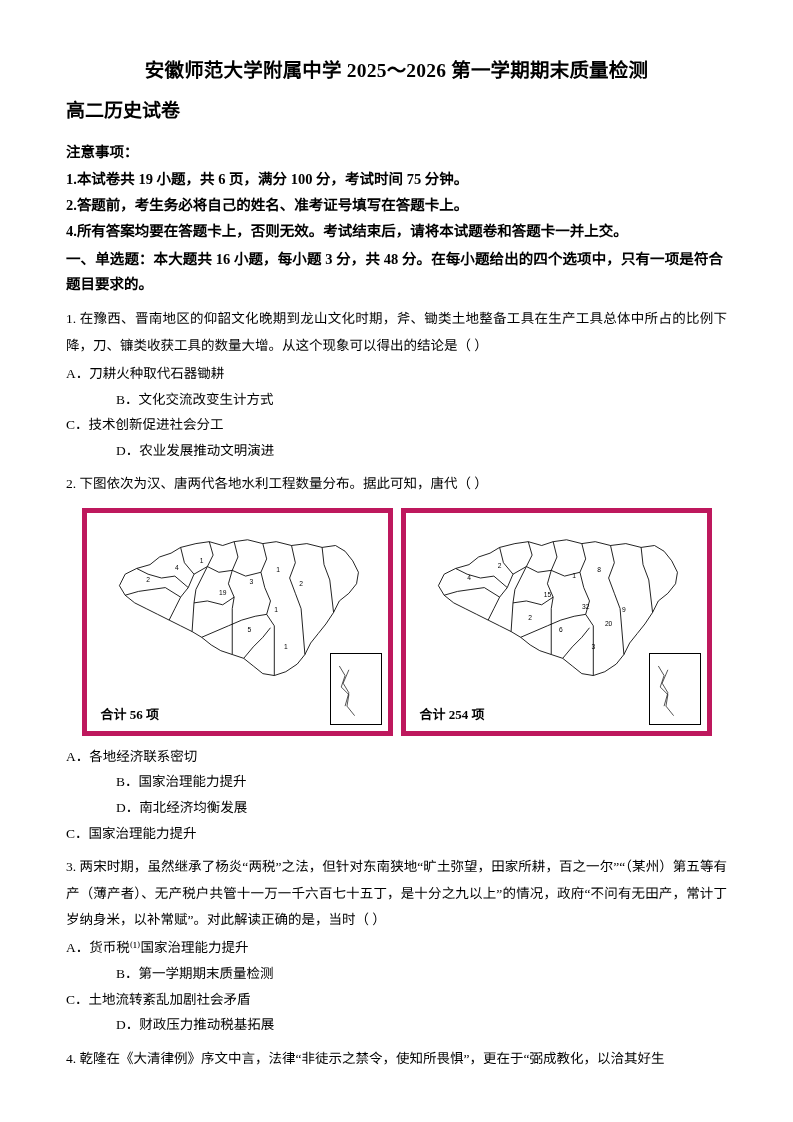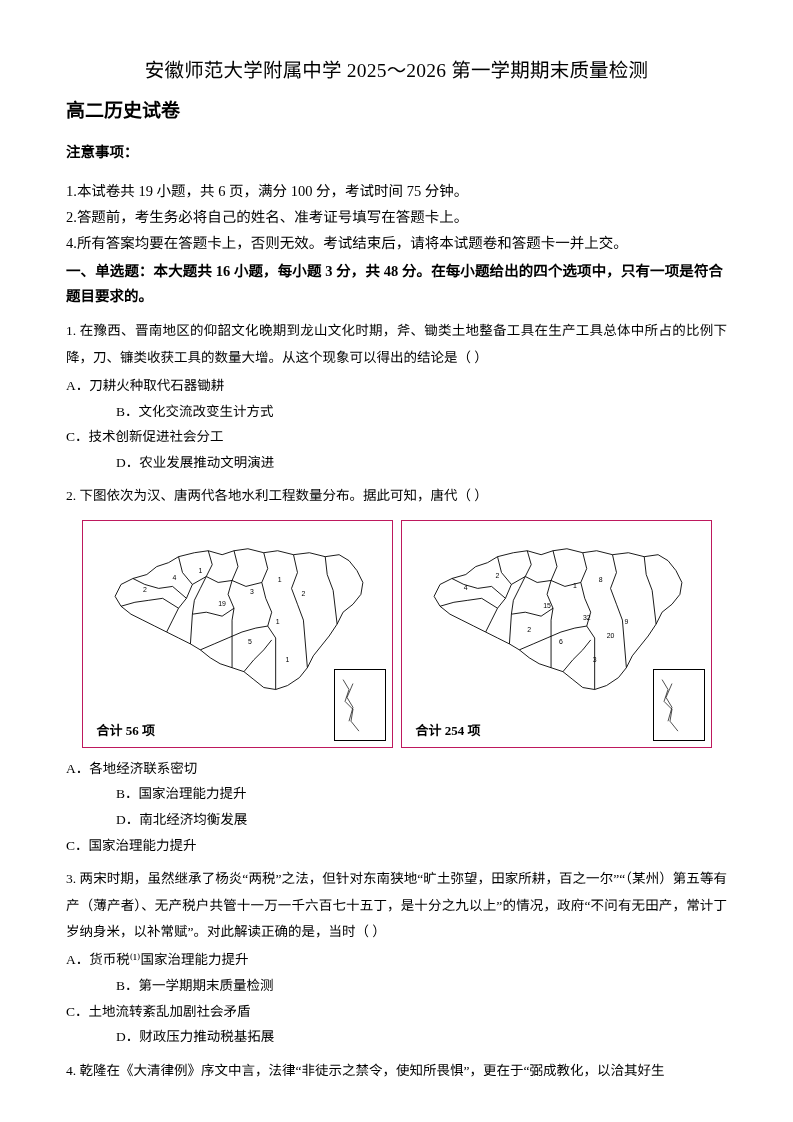--- a/index.html
+++ b/index.html
@@ -16,39 +16,39 @@
   .page {
     position: relative;
     width: 793px;
     min-height: 1122px;
     box-sizing: border-box;
     padding: 48px 66px 20px 66px;
   }
   .title-main {
     text-align: center;
     font-size: 19.5px;
-    font-weight: normal;
+    font-weight: bold;
     letter-spacing: 0.2px;
     line-height: 1.5;
     margin: 8px 0 2px 0;
   }
   .title-sub {
     text-align: left;
     font-size: 19px;
     font-weight: bold;
     margin: 10px 0 18px 0;
   }
   .notice-head {
     font-size: 14.5px;
     font-weight: bold;
-    margin: 4px 0 18px 0;
+    margin: 4px 0 6px 0;
   }
   .notice-item {
     font-size: 14.5px;
-    font-weight: normal;
+    font-weight: bold;
     line-height: 1.78;
     text-align: justify;
     text-justify: inter-ideograph;
     margin: 0;
   }
   .section-head {
     font-size: 14.5px;
     font-weight: bold;
     line-height: 1.78;
     text-align: justify;
@@ -82,21 +82,21 @@
   .maps-wrap {
     display: flex;
     gap: 8px;
     margin: 10px 0 8px 0;
     justify-content: center;
   }
   .map-box {
     position: relative;
     width: 311px;
     height: 228px;
-    border: 1px solid #be185d;
+    border: 5px solid #be185d;
     box-sizing: border-box;
     background: #fff;
     overflow: hidden;
   }
   .map-total {
     position: absolute;
     left: 12px;
     bottom: 8px;
     font-size: 13px;
     font-weight: bold;

